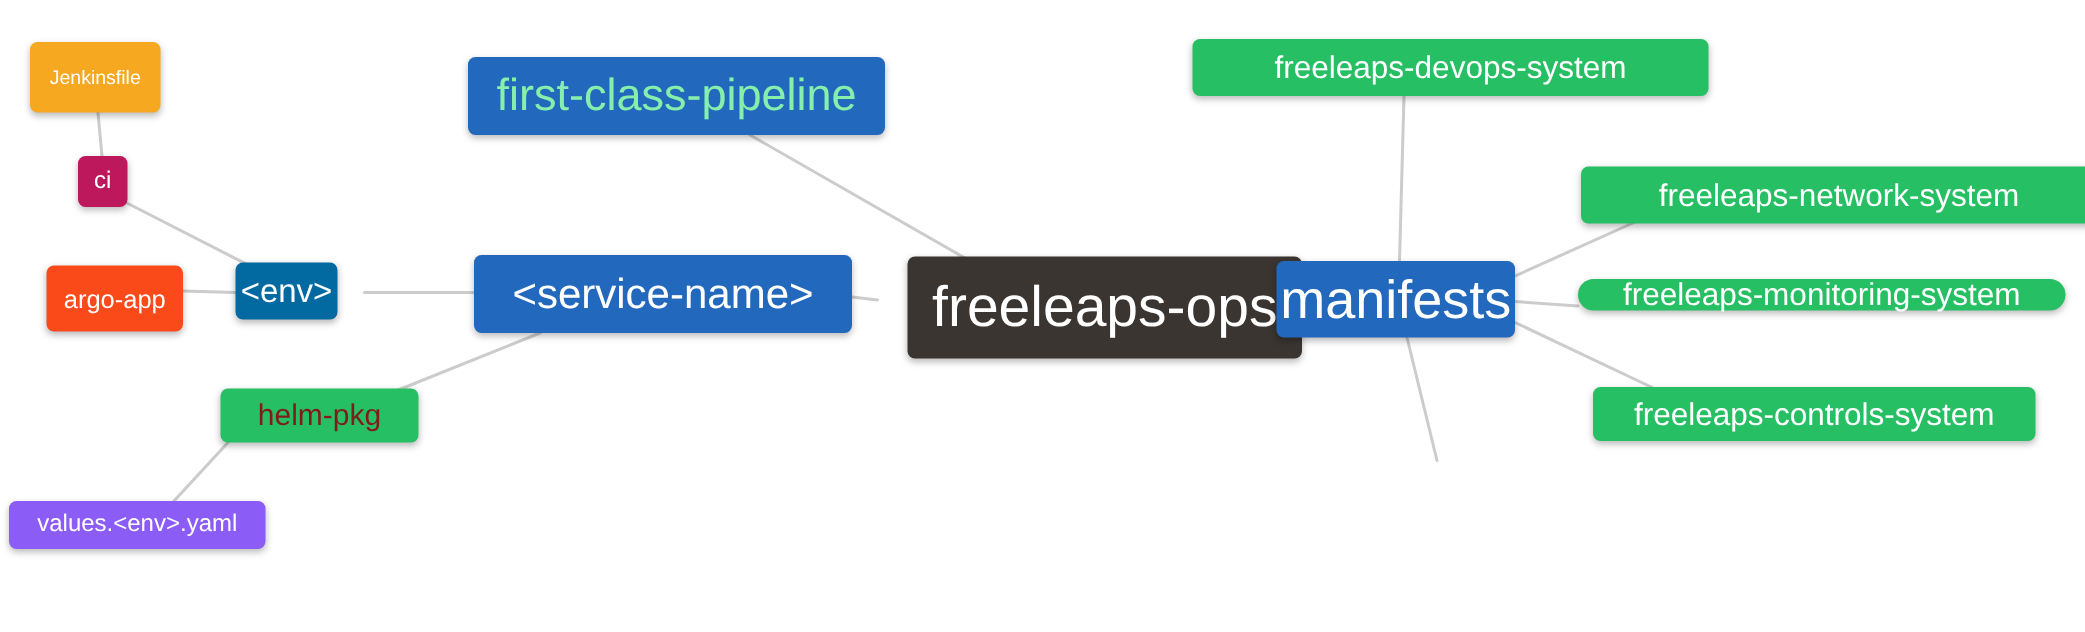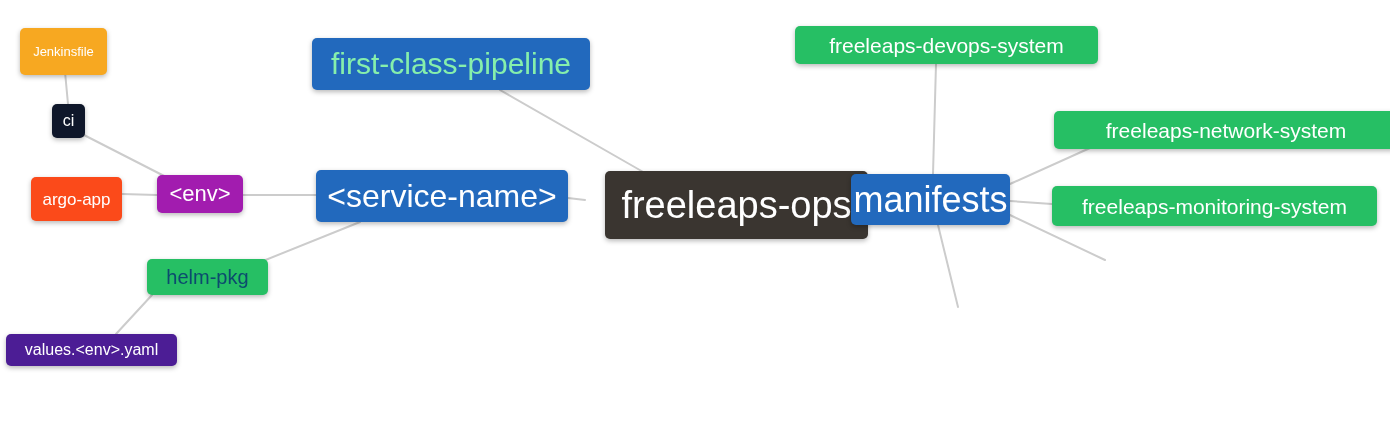--- a/index.html
+++ b/index.html
@@ -60,26 +60,27 @@
       <line x1="500" y1="90" x2="645" y2="173" stroke="#cccccc" stroke-width="2" stroke-linecap="round"></line>
       <line x1="843" y1="201" x2="856" y2="201" stroke="#cccccc" stroke-width="2" stroke-linecap="round"></line>
       <line x1="933" y1="174" x2="936" y2="64" stroke="#cccccc" stroke-width="2" stroke-linecap="round"></line>
       <line x1="1010" y1="184" x2="1090" y2="148" stroke="#cccccc" stroke-width="2" stroke-linecap="round"></line>
       <line x1="1010" y1="201" x2="1052" y2="204" stroke="#cccccc" stroke-width="2" stroke-linecap="round"></line>
       <line x1="1010" y1="215" x2="1105" y2="260" stroke="#cccccc" stroke-width="2" stroke-linecap="round"></line>
       <line x1="938" y1="225" x2="958" y2="307" stroke="#cccccc" stroke-width="2" stroke-linecap="round"></line>
     </svg>
   <div class="node-layer">
       <div class="node" style="left: 20px; top: 28px; width: 87px; height: 47px; font-size: 13px; background: rgb(247, 168, 33); color: rgb(255, 255, 255);">Jenkinsfile</div>
-      <div class="node" style="left: 52px; top: 104px; width: 33px; height: 34px; font-size: 16px; background: #0f172a; color: rgb(255, 255, 255);">ci</div>
+      <div class="node" style="left: 52px; top: 104px; width: 33px; height: 34px; font-size: 16px; background: #be185d; color: rgb(255, 255, 255);">ci</div>
       <div class="node" style="left: 31px; top: 177px; width: 91px; height: 44px; font-size: 17px; background: rgb(251, 74, 26); color: rgb(255, 255, 255);">argo-app</div>
-      <div class="node" style="left: 157px; top: 175px; width: 86px; height: 38px; font-size: 22px; background: #a21caf; color: rgb(255, 255, 255);">&lt;env&gt;</div>
+      <div class="node" style="left: 157px; top: 175px; width: 68px; height: 38px; font-size: 22px; background: #0369a1; color: rgb(255, 255, 255);">&lt;env&gt;</div>
       <div class="node" style="left: 312px; top: 38px; width: 278px; height: 52px; font-size: 30px; background: rgb(34, 105, 189); color: #86efac;">first-class-pipeline</div>
-      <div class="node" style="left: 316px; top: 170px; width: 252px; height: 52px; font-size: 32px; background: rgb(34, 105, 189); color: rgb(255, 255, 255);">&lt;service-name&gt;</div>
+      <div class="node" style="left: 316px; top: 170px; width: 252px; height: 52px; font-size: 28px; background: rgb(34, 105, 189); color: rgb(255, 255, 255);">&lt;service-name&gt;</div>
       <div class="node" style="left: 585px; top: 171px; width: 263px; height: 68px; font-size: 38px; background: rgb(58, 53, 48); color: rgb(255, 255, 255); margin-left: 20px;">freeleaps-ops</div>
       <div class="node" style="left: 851px; top: 174px; width: 159px; height: 51px; font-size: 36px; background: rgb(34, 105, 189); color: rgb(255, 255, 255);">manifests</div>
-      <div class="node" style="left: 147px; top: 259px; width: 121px; height: 36px; font-size: 20px; background: rgb(38, 191, 100); color: #0c4a6e;">helm-pkg</div>
-      <div class="node" style="left: 6px; top: 334px; width: 171px; height: 32px; font-size: 16px; background: #4c1d95; color: rgb(255, 255, 255);">values.&lt;env&gt;.yaml</div>
-      <div class="node" style="left: 795px; top: 26px; width: 303px; height: 38px; font-size: 21px; background: rgb(38, 191, 100); color: rgb(255, 255, 255);">freeleaps-devops-system</div>
+      <div class="node" style="left: 147px; top: 259px; width: 132px; height: 36px; font-size: 20px; background: rgb(38, 191, 100); color: #7f1d1d;">helm-pkg</div>
+      <div class="node" style="left: 6px; top: 334px; width: 171px; height: 32px; font-size: 16px; background: #8b5cf6; color: rgb(255, 255, 255);">values.&lt;env&gt;.yaml</div>
+      <div class="node" style="left: 795px; top: 26px; width: 344px; height: 38px; font-size: 21px; background: rgb(38, 191, 100); color: rgb(255, 255, 255);">freeleaps-devops-system</div>
       <div class="node" style="left: 1054px; top: 111px; width: 344px; height: 38px; font-size: 21px; background: rgb(38, 191, 100); color: rgb(255, 255, 255);">freeleaps-network-system</div>
-      <div class="node" style="left: 1052px; top: 186px; width: 325px; height: 40px; font-size: 21px; background: rgb(38, 191, 100); color: rgb(255, 255, 255);">freeleaps-monitoring-system</div>
+      <div class="node" style="left: 1052px; top: 186px; width: 325px; height: 21px; font-size: 21px; background: rgb(38, 191, 100); color: rgb(255, 255, 255); border-radius: 16px;">freeleaps-monitoring-system</div>
+      <div class="node" style="left: 1062px; top: 258px; width: 295px; height: 36px; font-size: 21px; background: rgb(38, 191, 100); color: rgb(255, 255, 255);">freeleaps-controls-system</div>
     </div>
 </div>
 
 </body></html>

